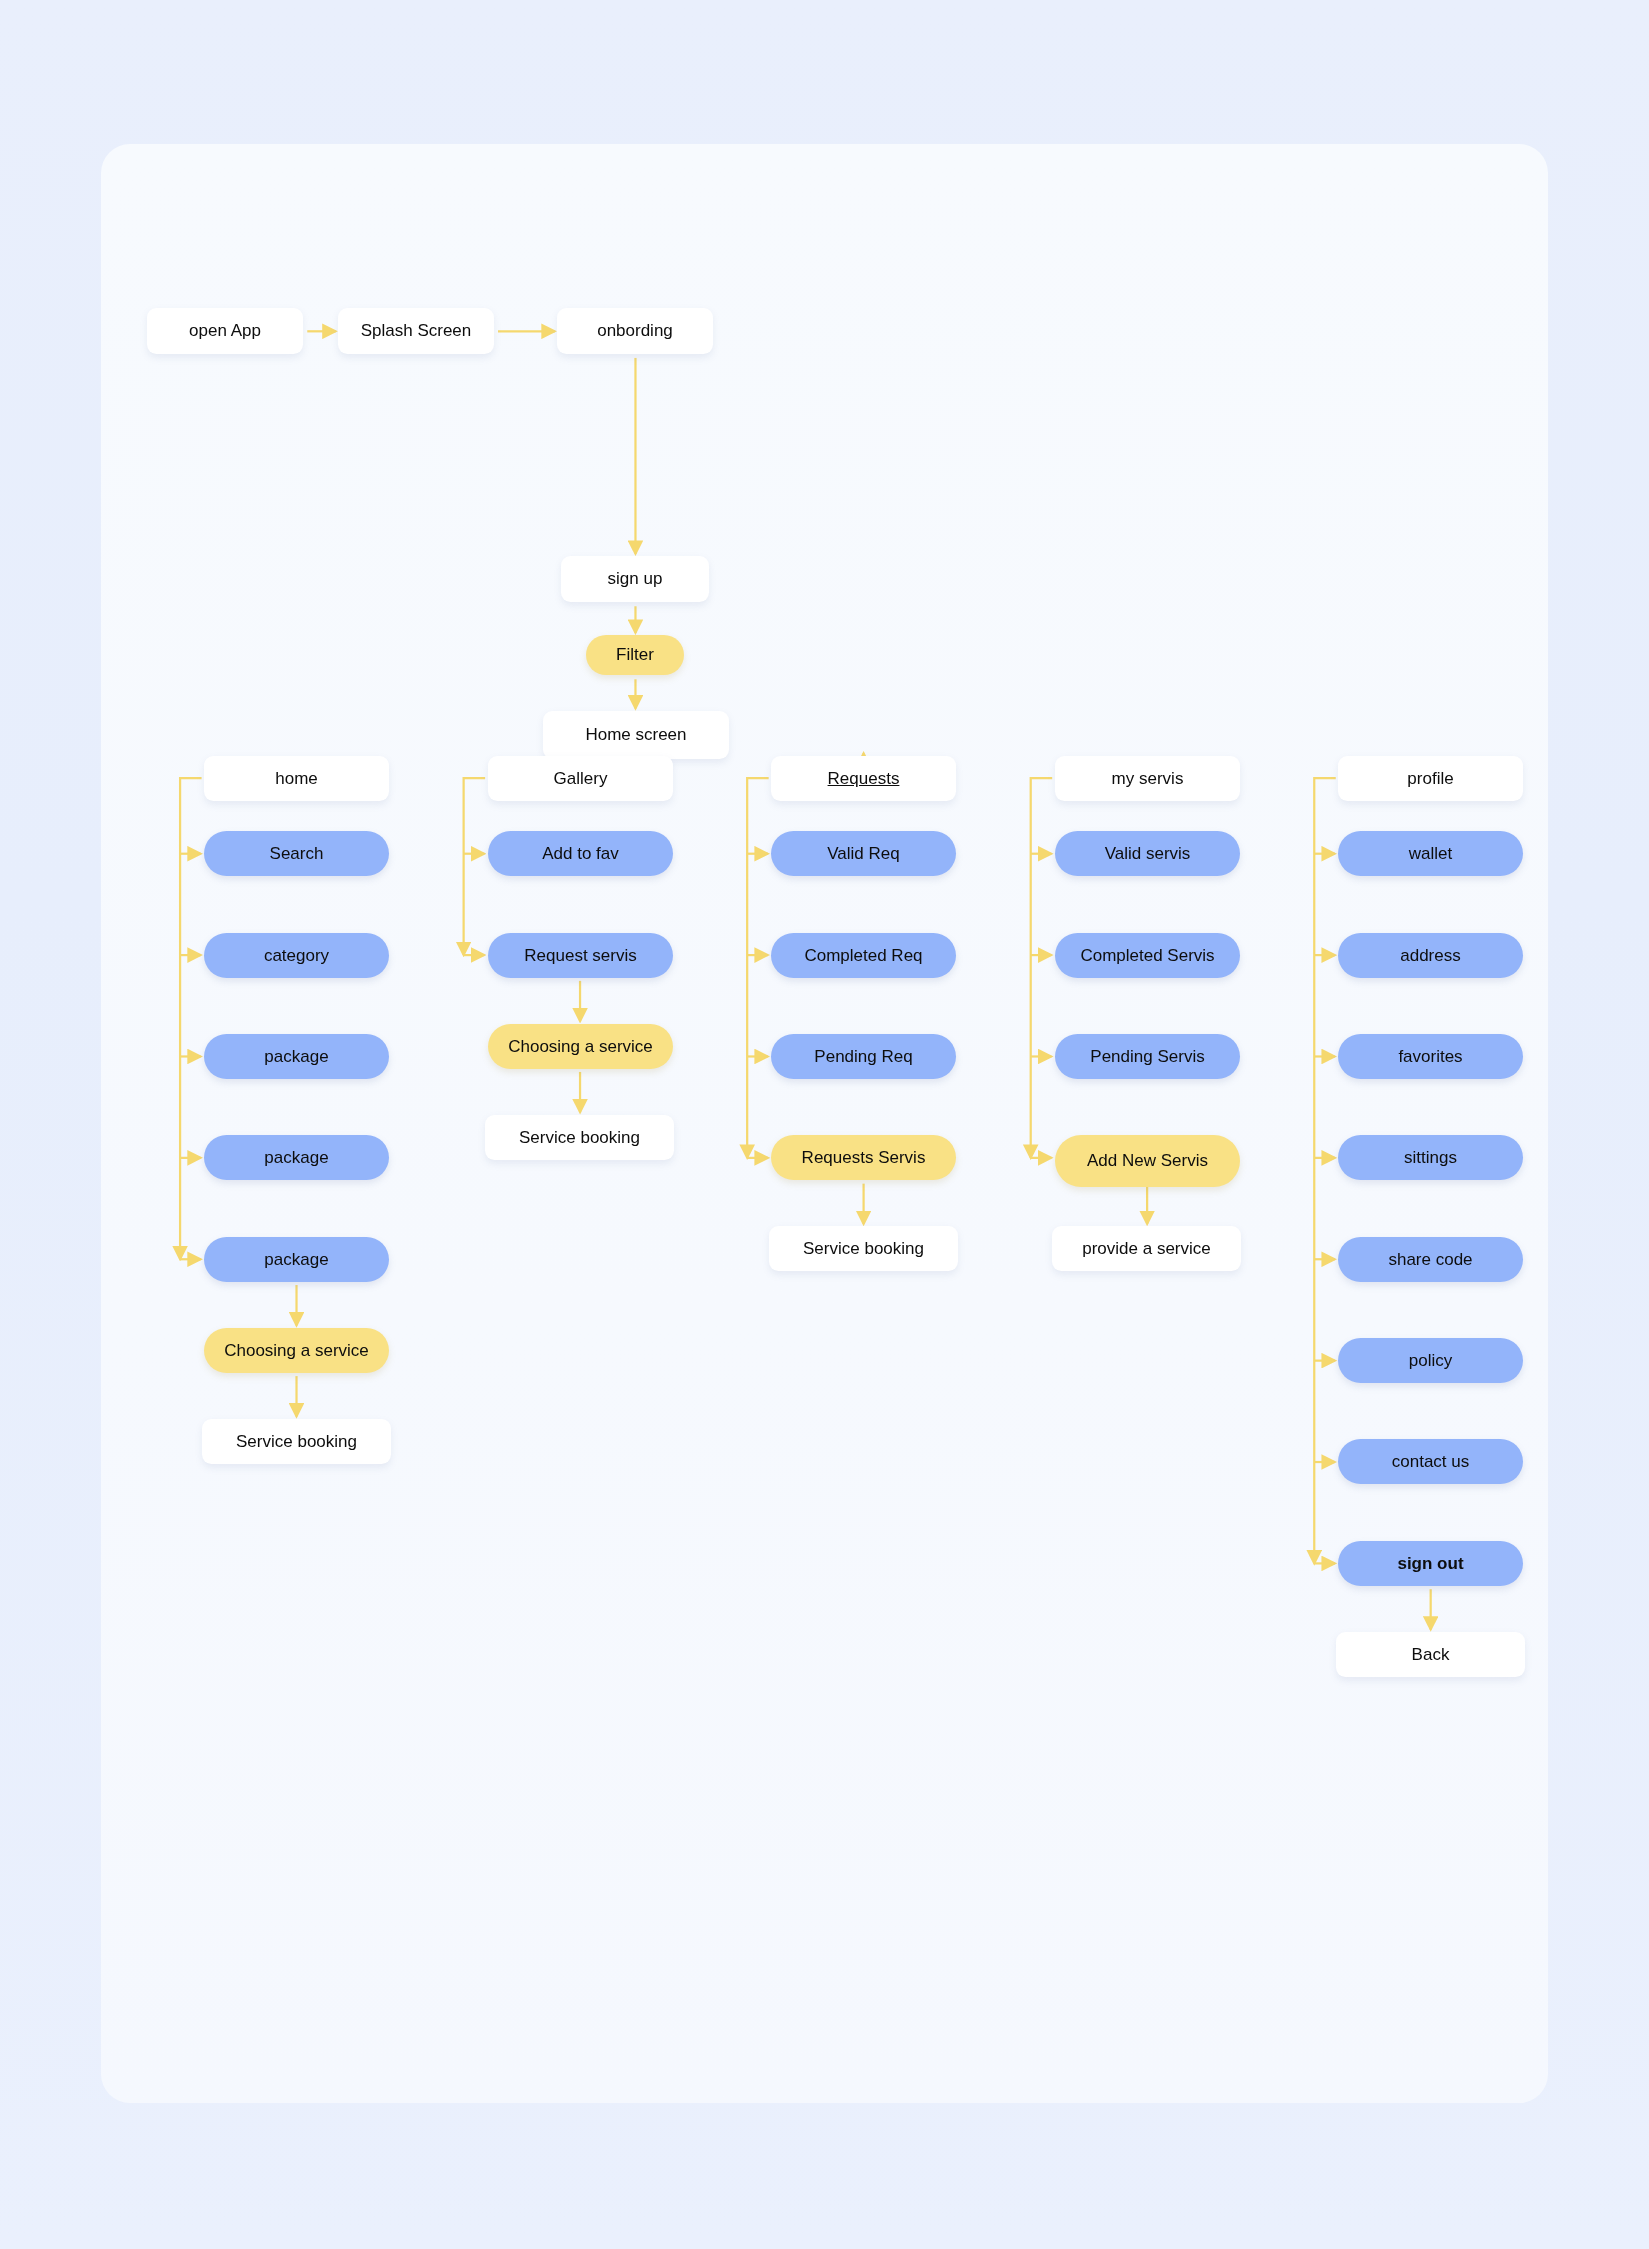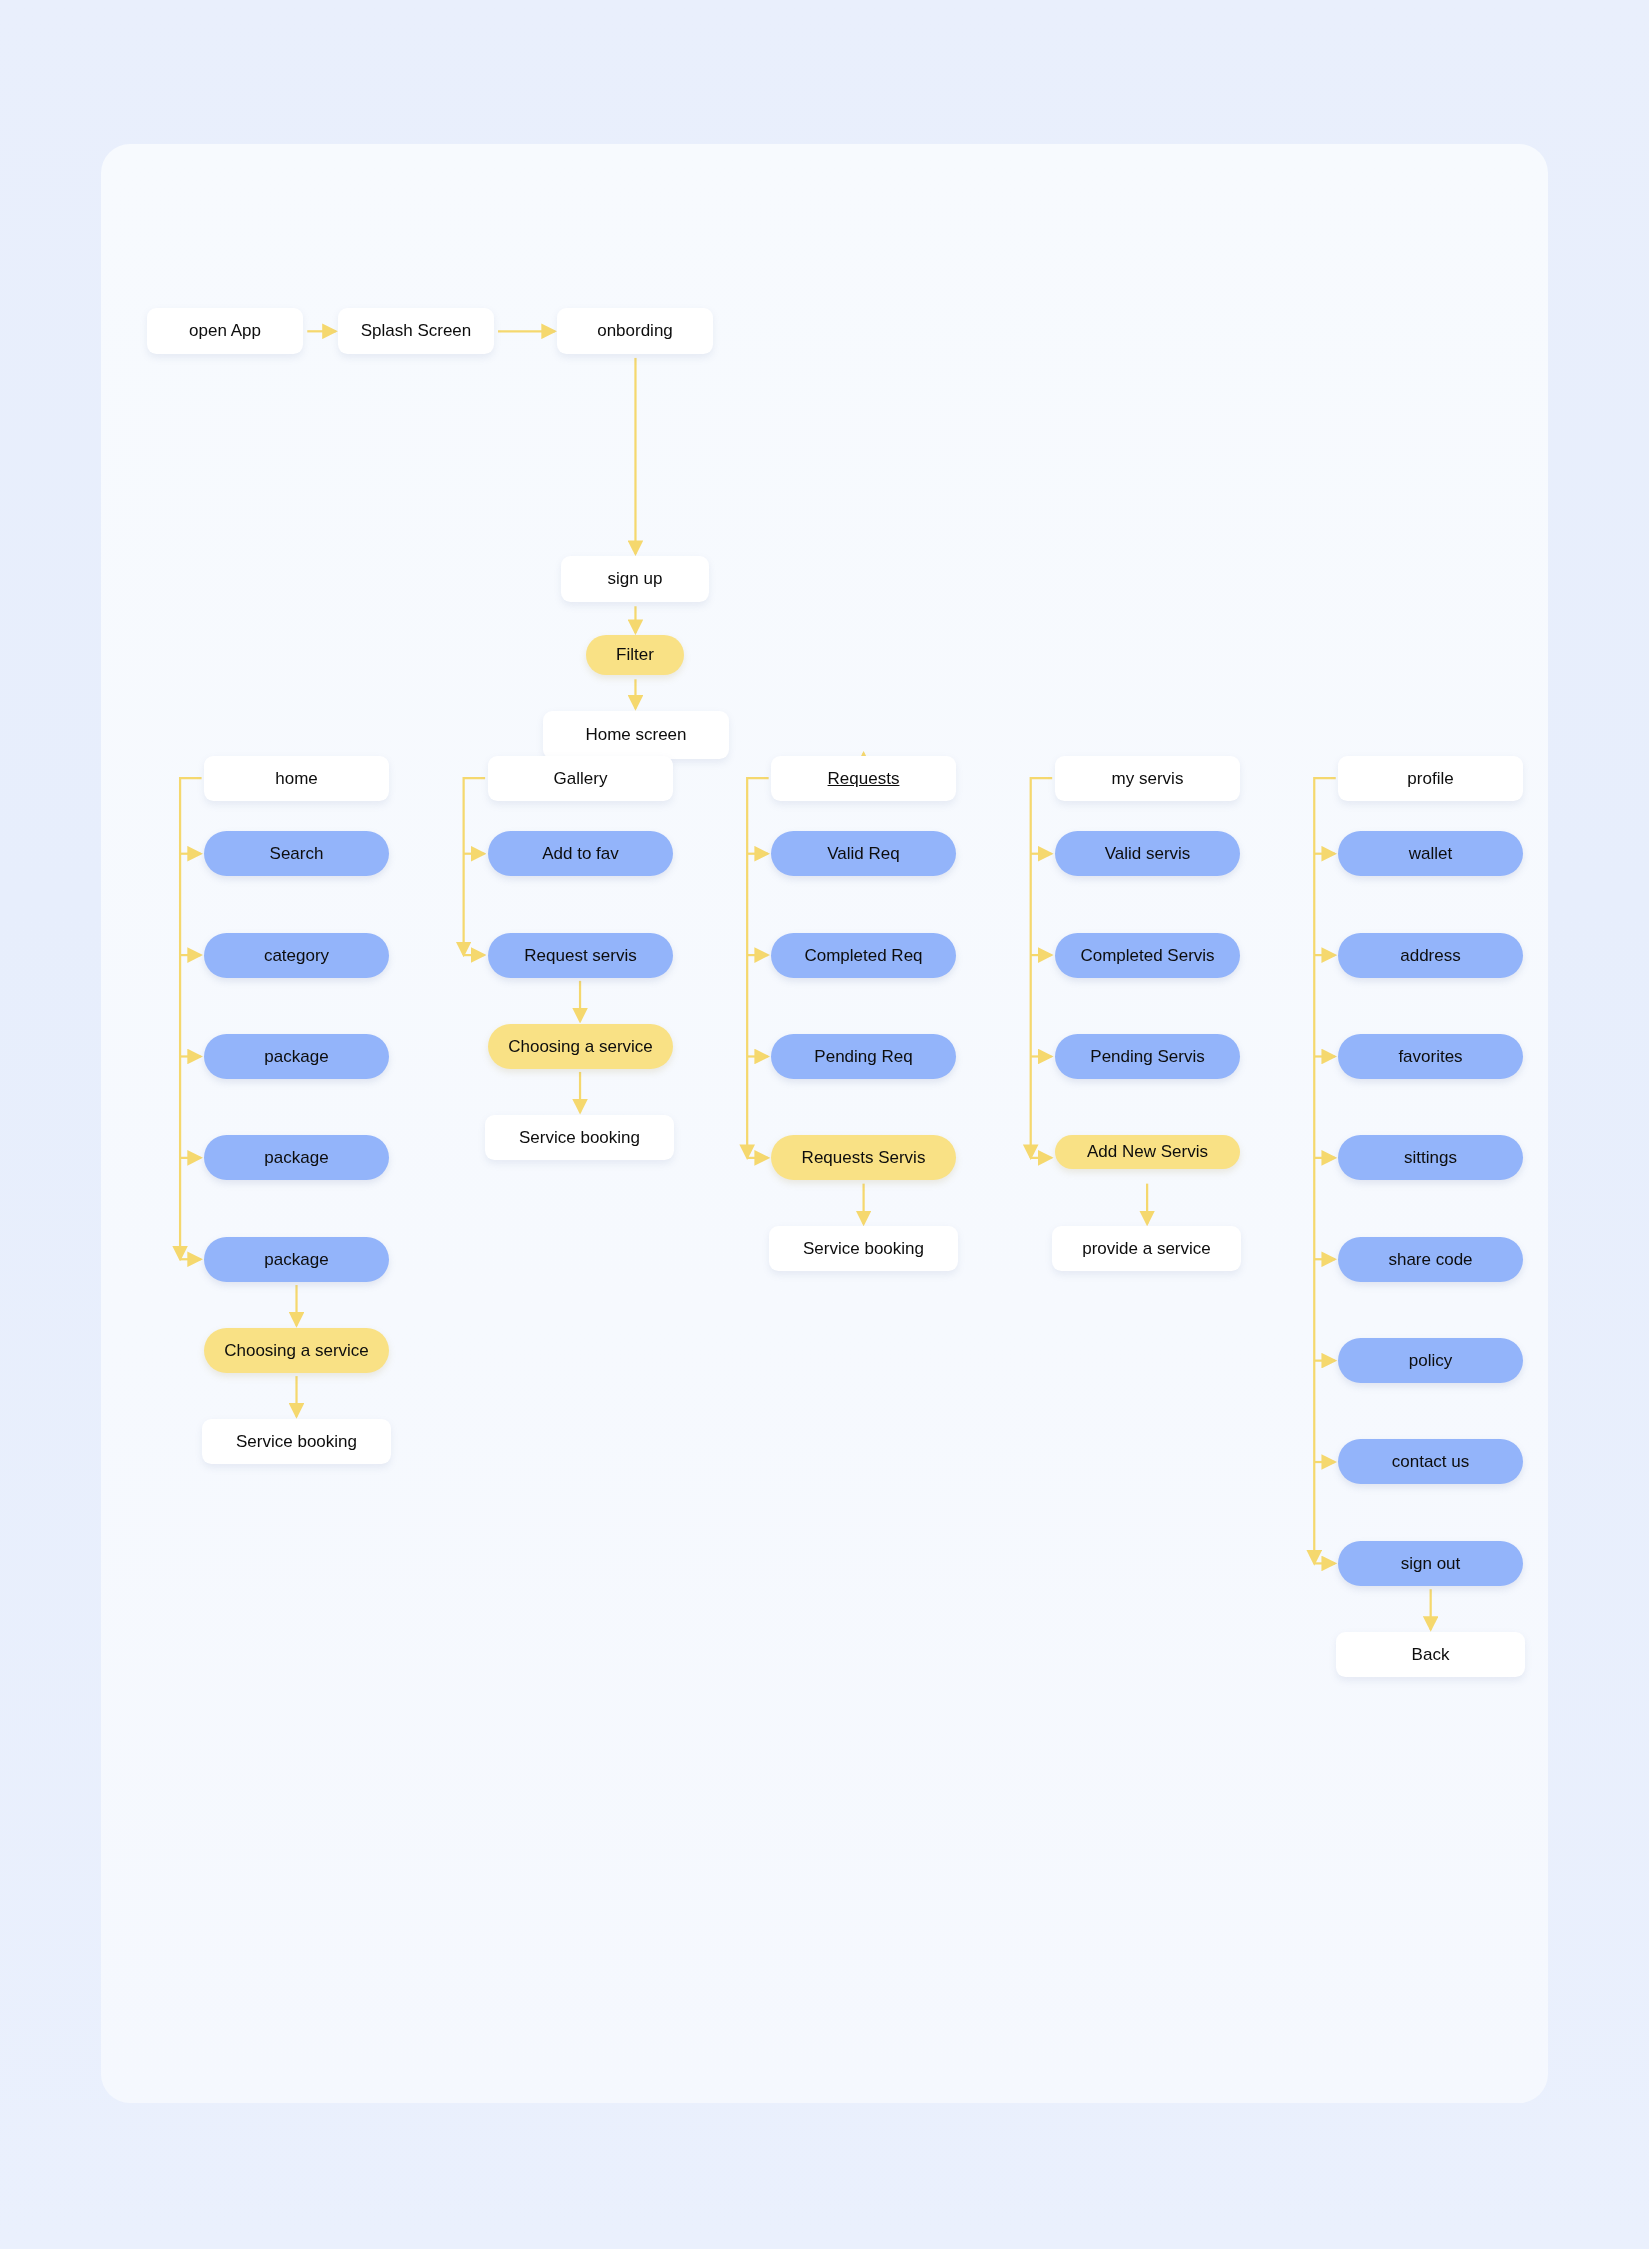--- a/index.html
+++ b/index.html
@@ -258,21 +258,21 @@
         </div>
         <div class="node pill-blue" style="left: 954px; top: 687px; width: 185px; height: 45px;">
           <span>Valid servis</span>
         </div>
         <div class="node pill-blue" style="left: 954px; top: 789px; width: 185px; height: 45px;">
           <span>Completed  Servis</span>
         </div>
         <div class="node pill-blue" style="left: 954px; top: 890px; width: 185px; height: 45px;">
           <span>Pending  Servis</span>
         </div>
-        <div class="node pill-yellow" style="left: 954px; top: 991px; width: 185px; height: 34px; text-align: right;">
+        <div class="node pill-yellow" style="left: 954px; top: 991px; width: 185px; height: 52px; text-align: right;">
           <span>Add New Servis</span>
         </div>
         <div class="node box" style="left: 951px; top: 1082px; width: 189px; height: 45px;">
           <span>provide  a service</span>
         </div>
         <div class="node box" style="left: 1237px; top: 612px; width: 185px; height: 45px;">
           <span>profile</span>
         </div>
         <div class="node pill-blue" style="left: 1237px; top: 687px; width: 185px; height: 45px;">
           <span>wallet</span>
@@ -288,21 +288,21 @@
         </div>
         <div class="node pill-blue" style="left: 1237px; top: 1093px; width: 185px; height: 45px;">
           <span>share code</span>
         </div>
         <div class="node pill-blue" style="left: 1237px; top: 1194px; width: 185px; height: 45px;">
           <span>policy</span>
         </div>
         <div class="node pill-blue" style="left: 1237px; top: 1295px; width: 185px; height: 45px;">
           <span>contact us</span>
         </div>
-        <div class="node pill-blue" style="left: 1237px; top: 1397px; width: 185px; height: 45px;">
+        <div class="node pill-blue" style="left: 1237px; top: 1397px; width: 185px; height: 45px; font-weight: bold;">
           <span>sign out</span>
         </div>
         <div class="node box" style="left: 1235px; top: 1488px; width: 189px; height: 45px;">
           <span>Back</span>
         </div>
       </div>
 
   </div>
 
   <div id="footer">

